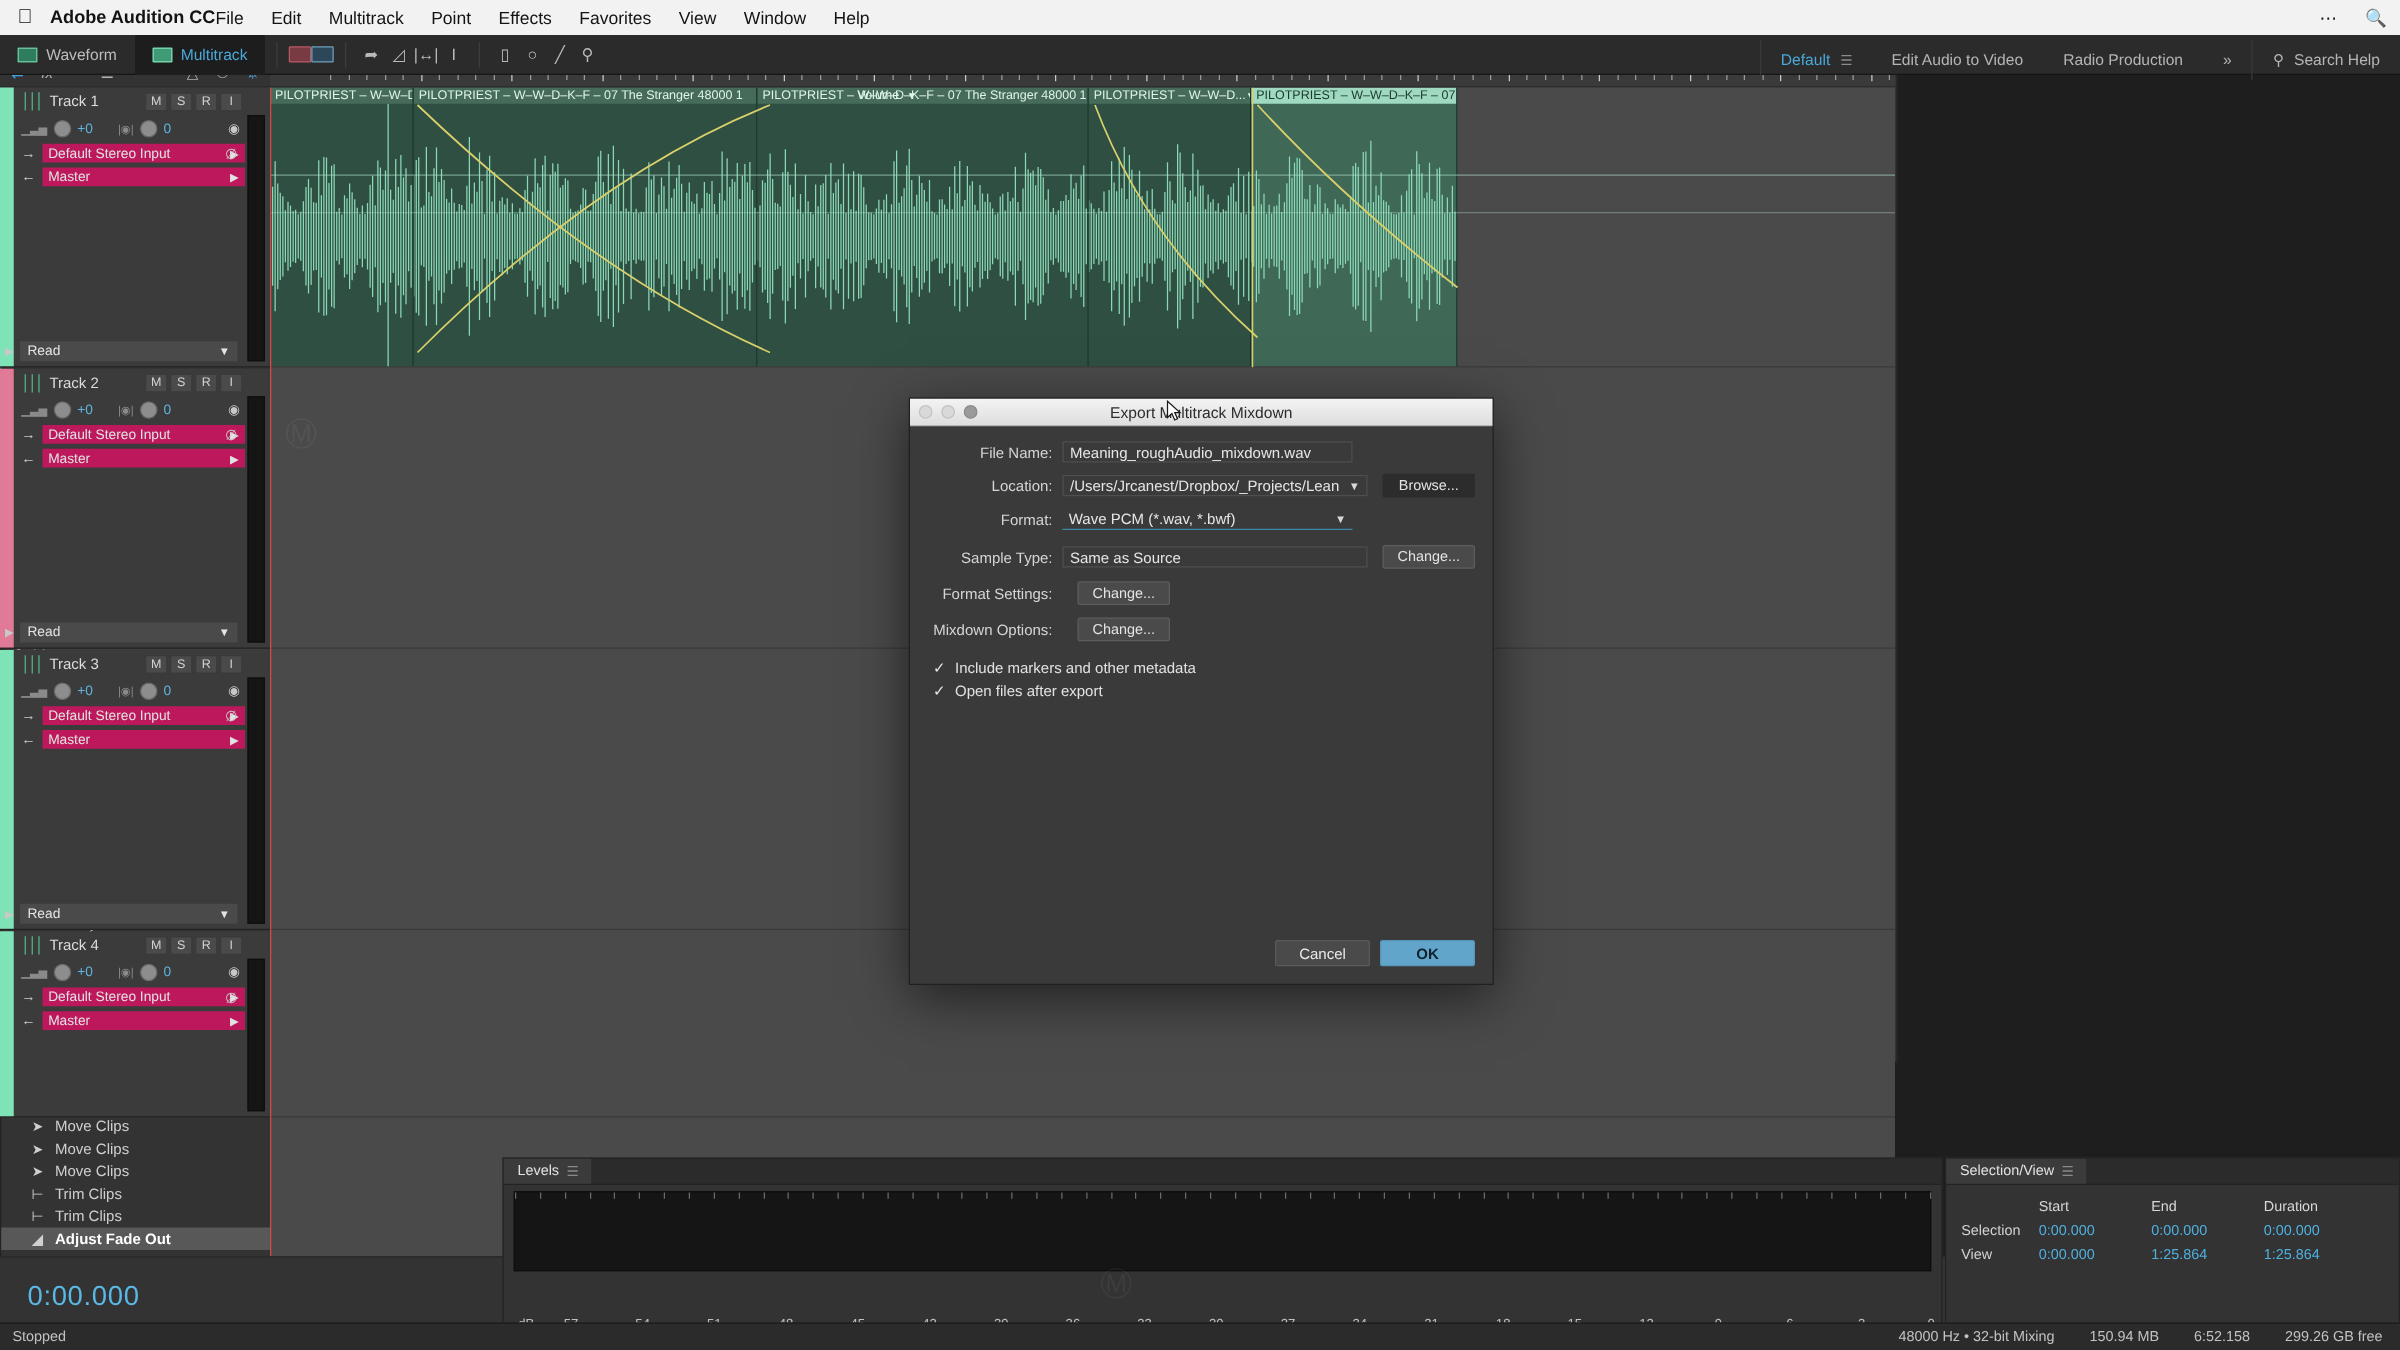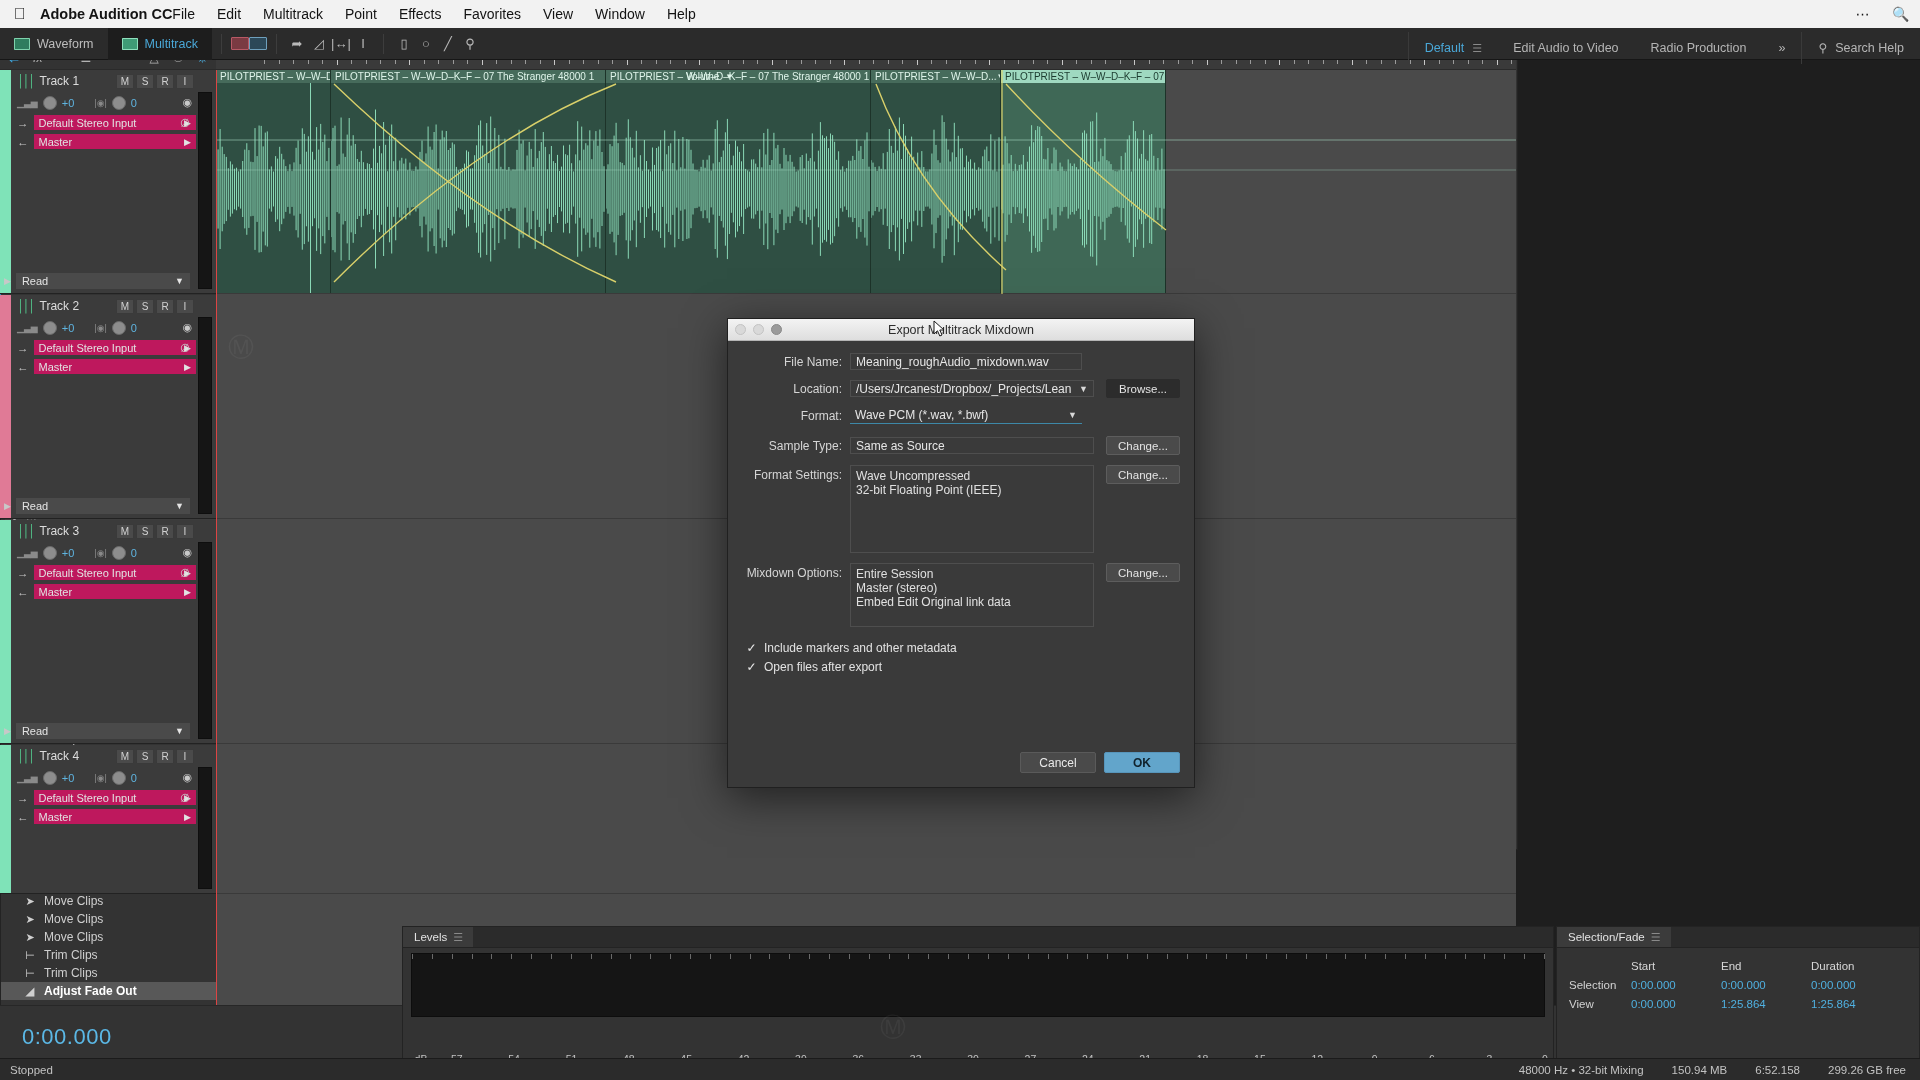--- a/index.html
+++ b/index.html
@@ -1051,21 +1051,21 @@
         <span style="left: 961.895px;">-9</span>
         <span style="left: 1019.26px;">-6</span>
         <span style="left: 1076.63px;">-3</span>
         <span style="left: 1134px;">0</span>
       </div>
   </div>
 
   <div class="panel" id="selPanel">
     <div class="ptabs">
       <div class="ptab on">
-        <span>Selection/Fade</span>
+        <span>Selection/View</span>
         <span class="hm">☰</span>
         </div>
     </div>
     <div class="svgrid">
       <div class="svrow head">
         <span class="lb"></span>
         <span class="cl">Start</span>
         <span class="cl">End</span>
         <span class="cl">Duration</span>
       </div>
@@ -1133,31 +1133,26 @@
       <div class="drow" style="margin-top:12px;">
         <span class="dlb">Sample Type:</span>
         <span class="dfield plain">Same as Source</span>
         <span style="width:12px"></span>
         <span class="dbtn">Change...</span>
       </div>
 
 
       <div class="drow" style="align-items:flex-start; margin-top:10px;">
         <span class="dlb" style="padding-top:3px;">Format Settings:</span>
-        <span class="dbox" style="height:88px; white-space:pre-line;">Wave Uncompressed
-32-bit Floating Point (IEEE)</span>
         <span style="width:12px"></span>
         <span class="dbtn">Change...</span>
       </div>
 
       <div class="drow" style="align-items:flex-start; margin-top:10px;">
         <span class="dlb" style="padding-top:3px;">Mixdown Options:</span>
-        <span class="dbox" style="height:64px; white-space:pre-line;">Entire Session
-Master (stereo)
-Embed Edit Original link data</span>
         <span style="width:12px"></span>
         <span class="dbtn">Change...</span>
       </div>
 
       <div style="margin-top:14px;">
         <div class="dcheck">
           <span class="ck">✓</span>
           <span>Include markers and other metadata</span>
         </div>
         <div class="dcheck">

